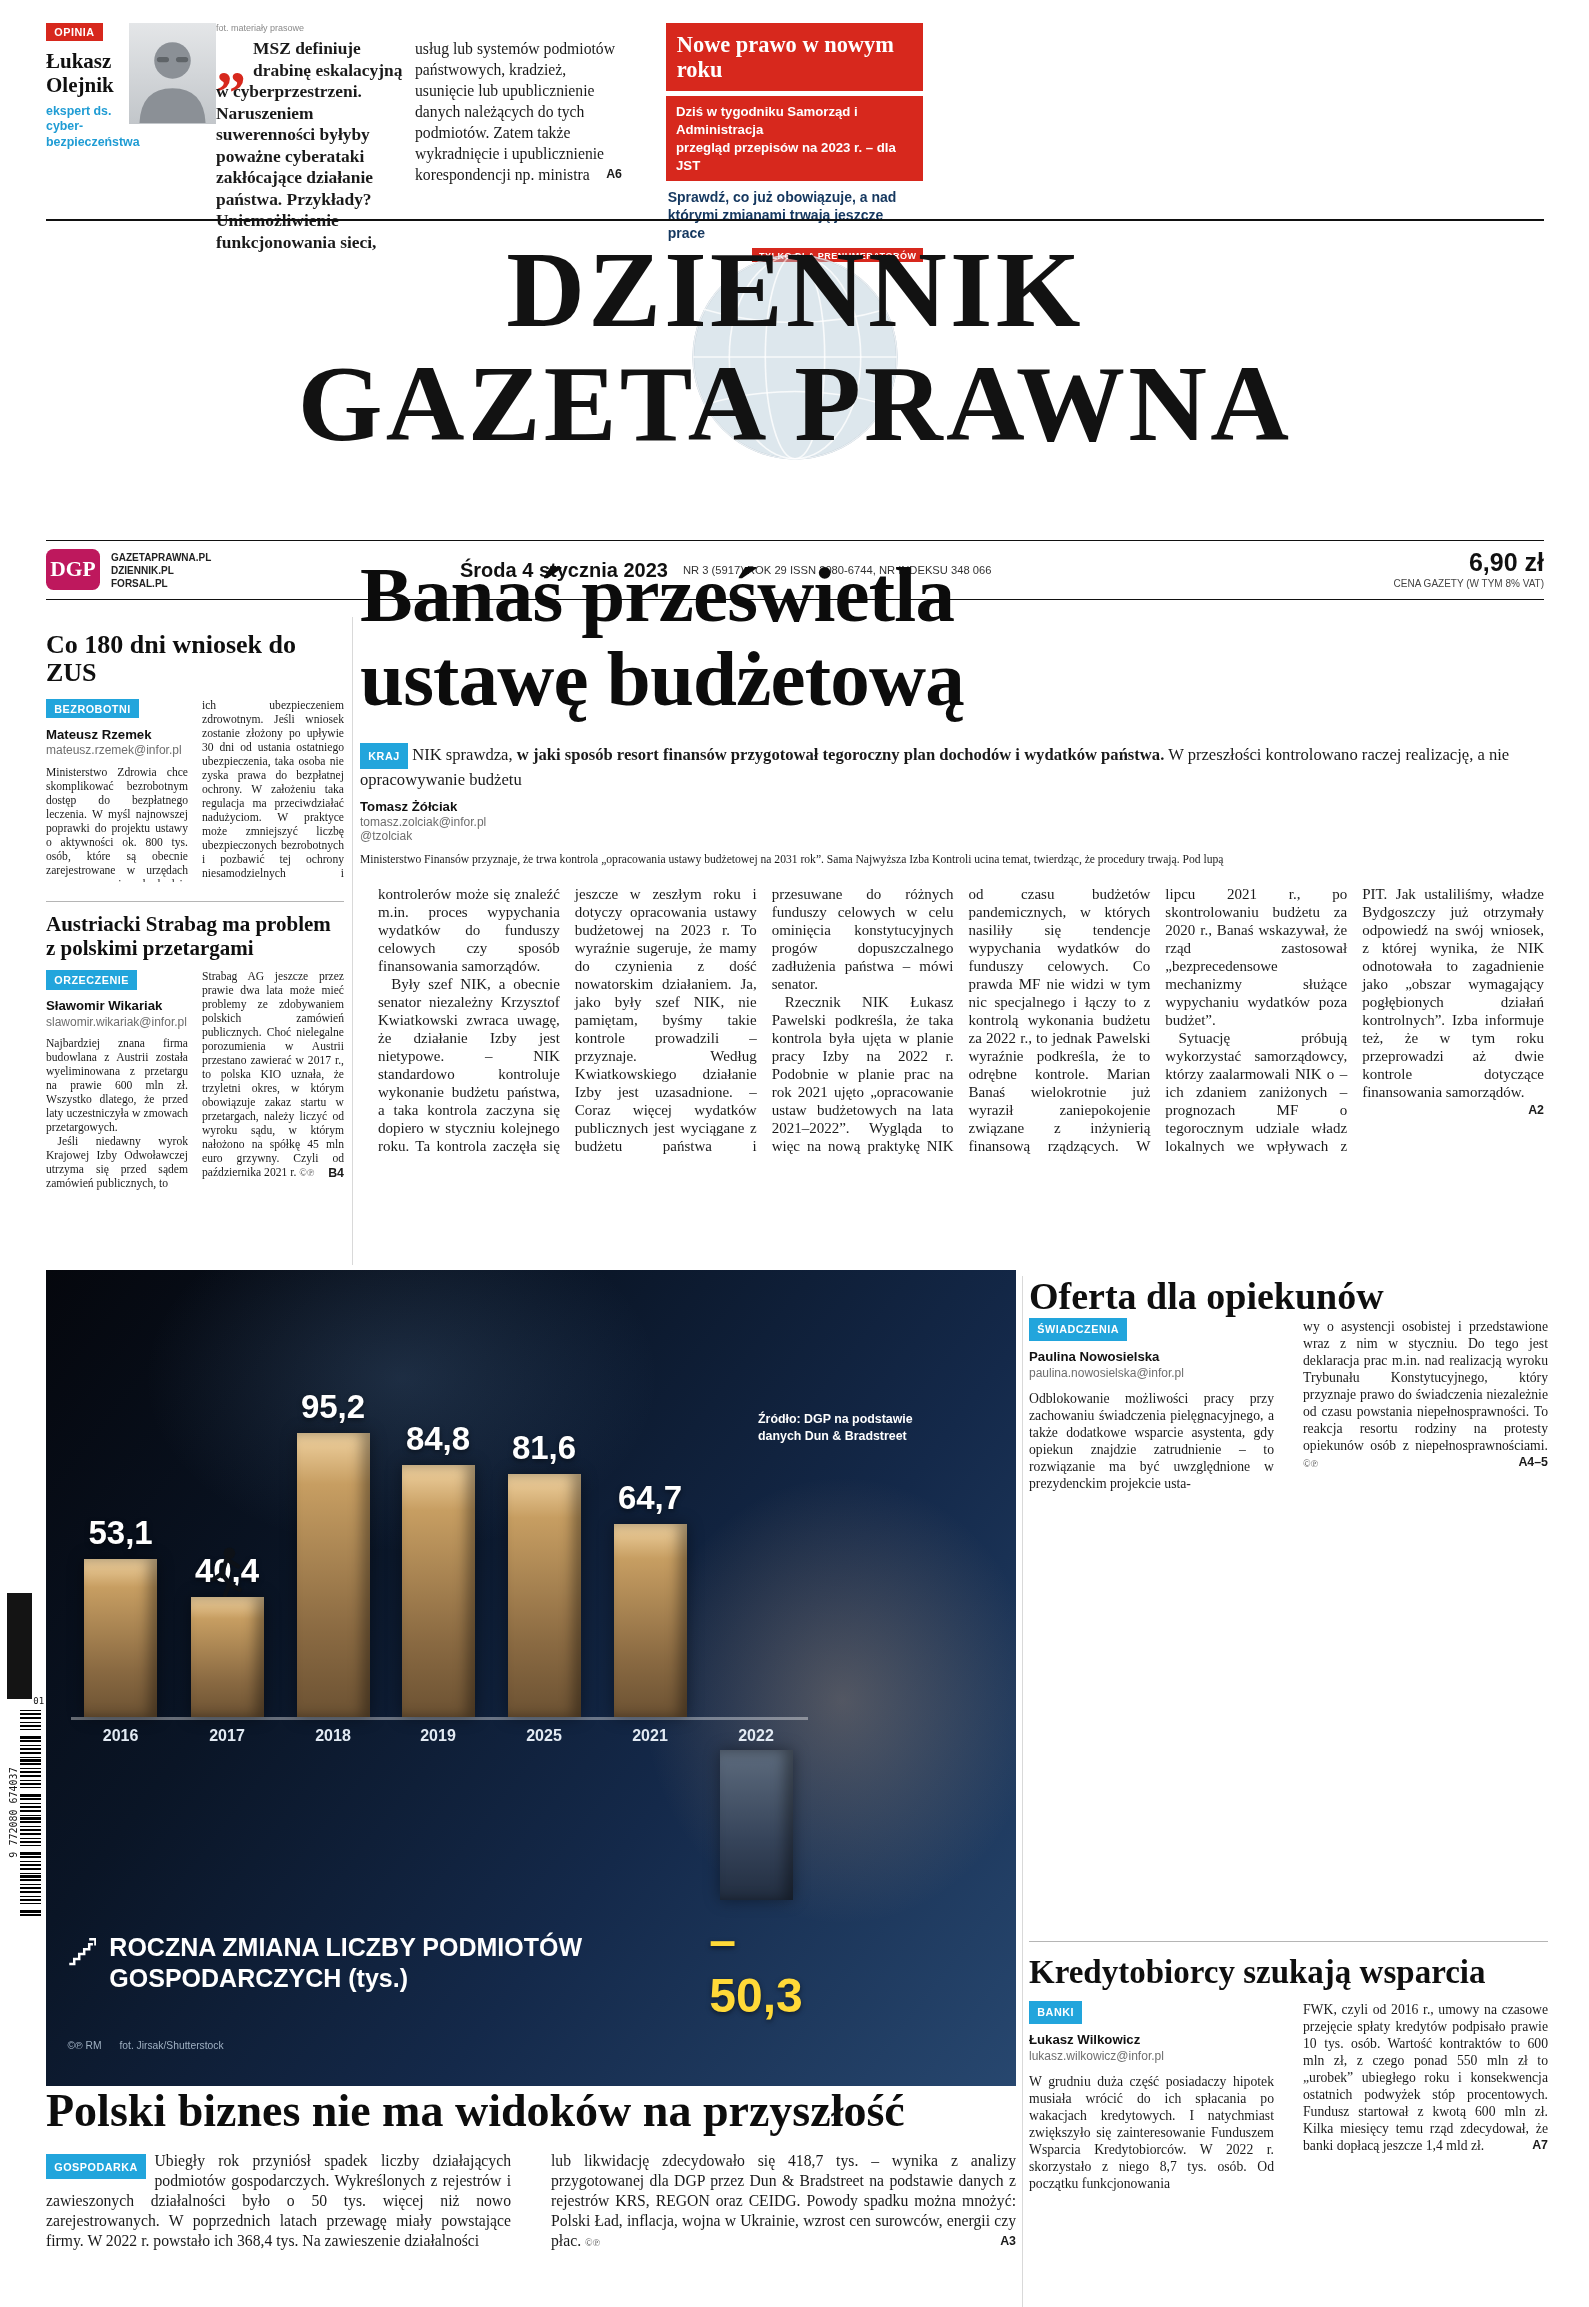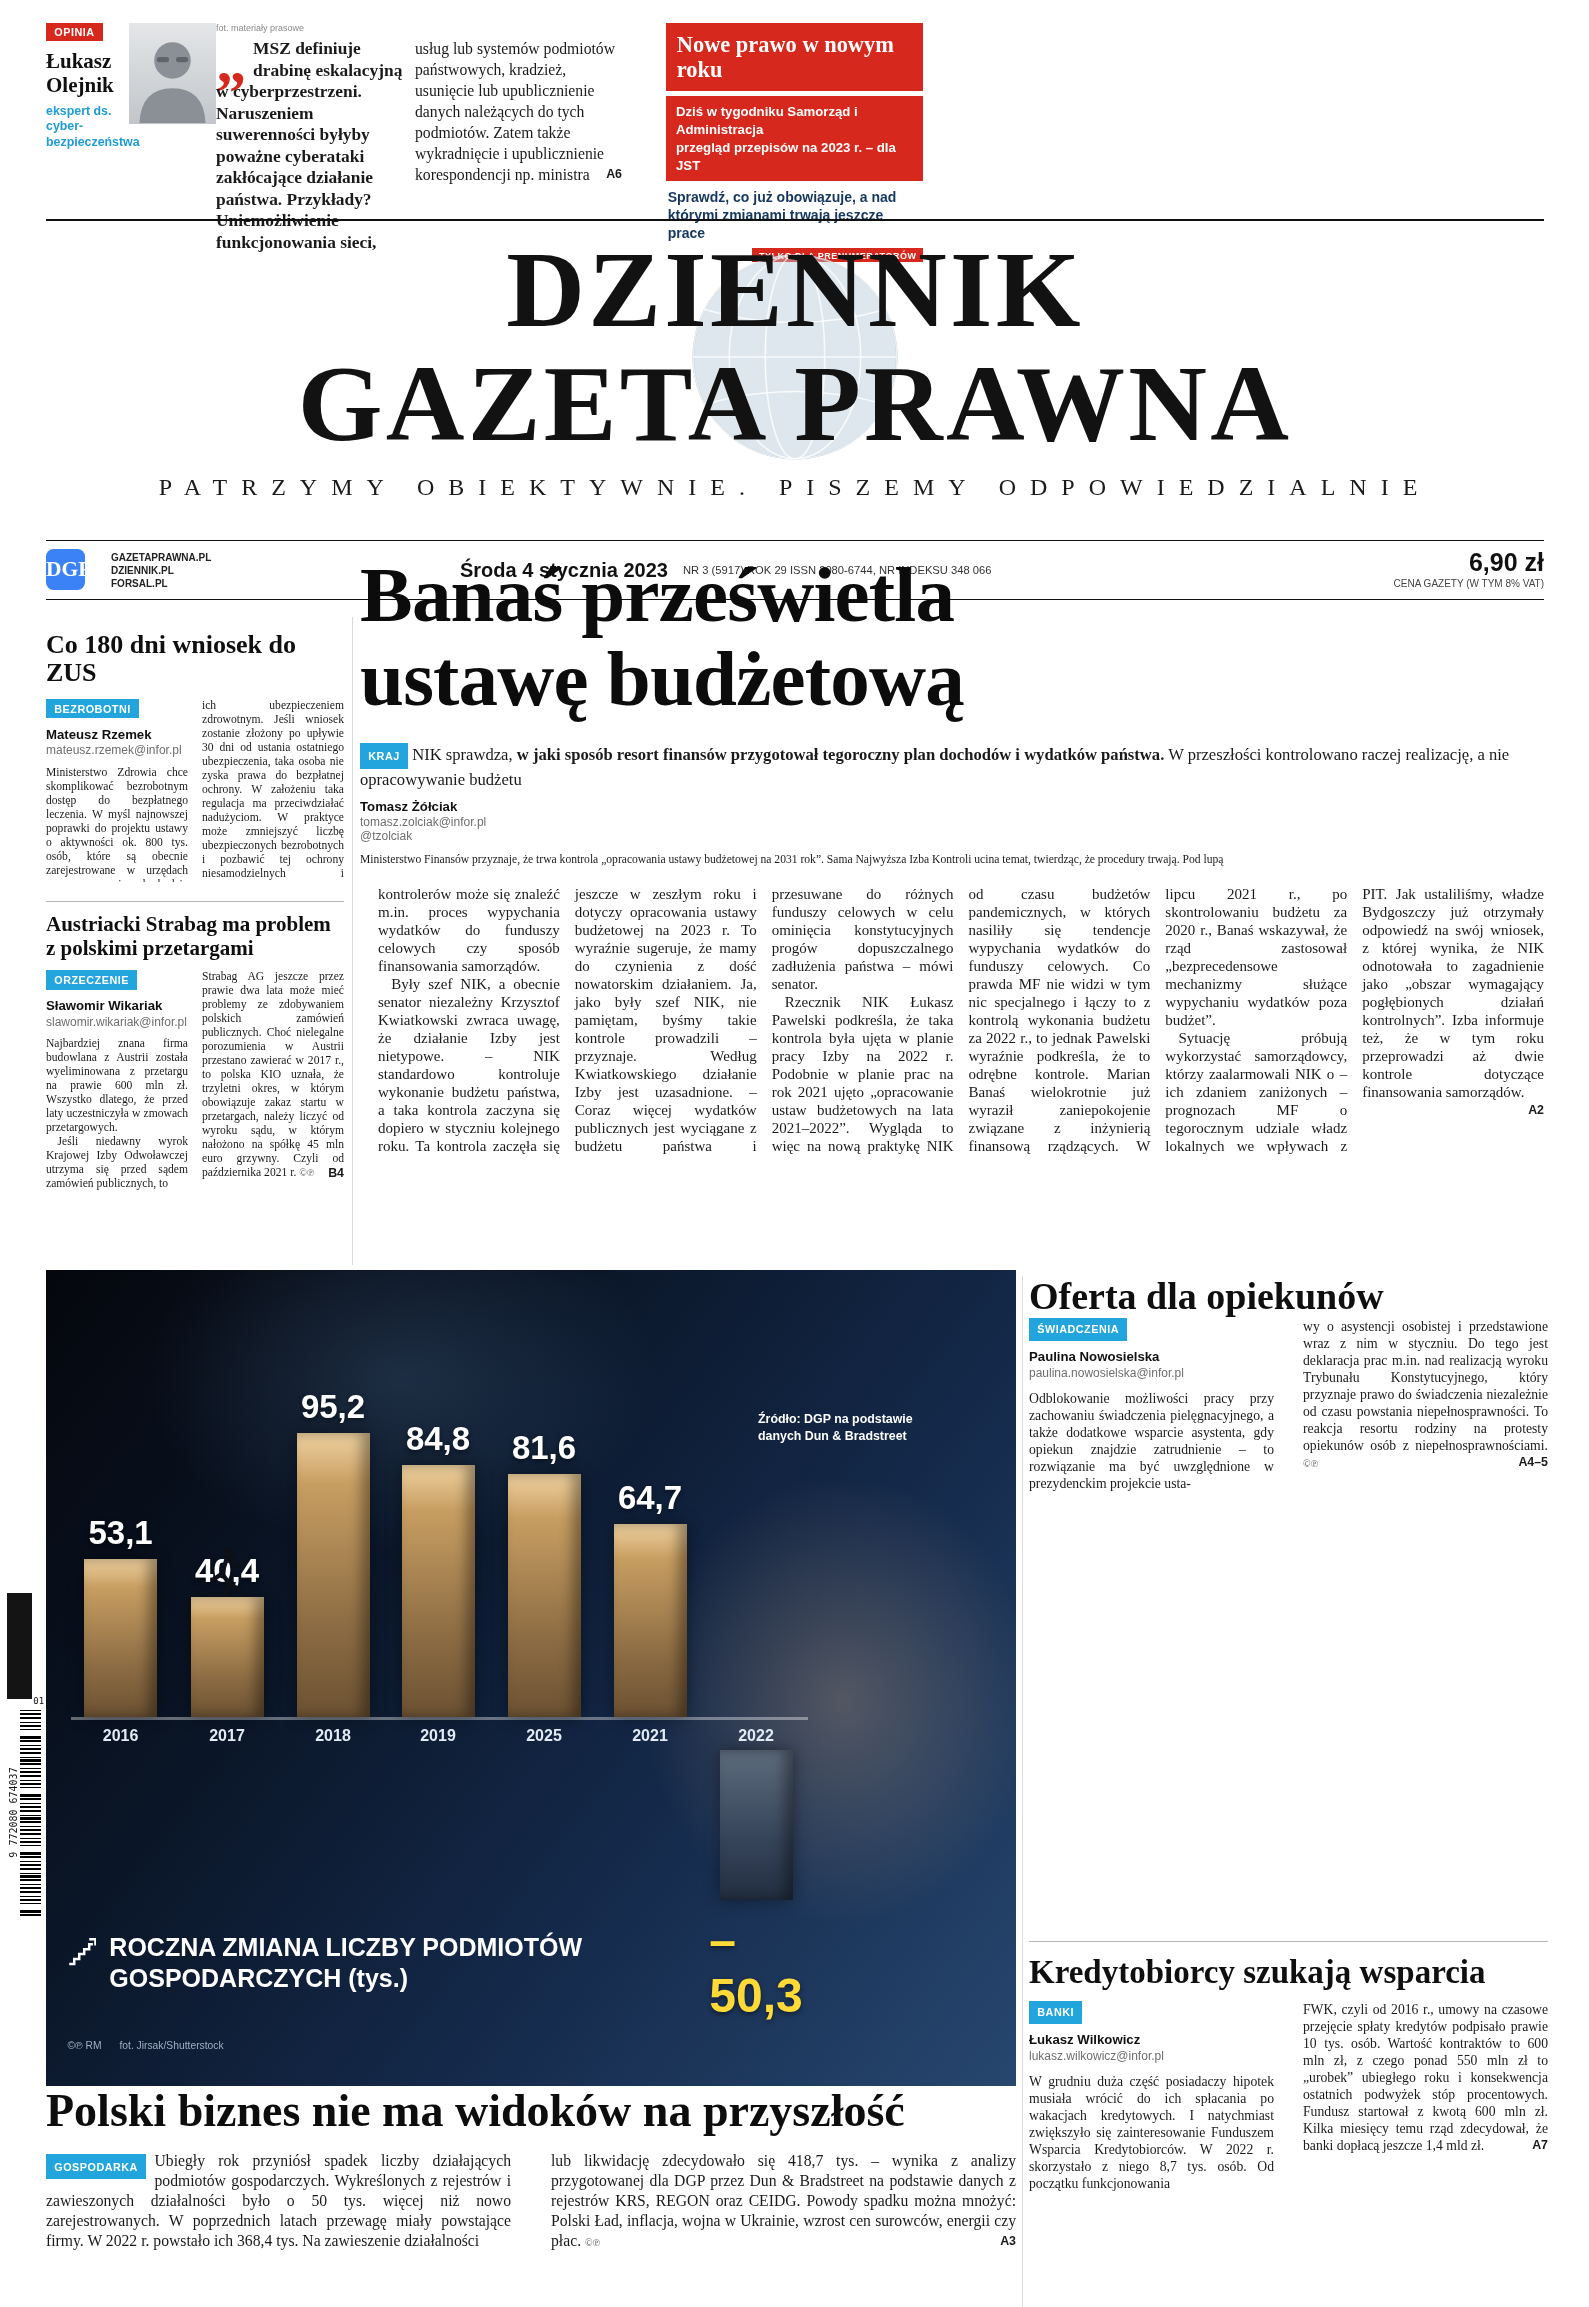--- a/index.html
+++ b/index.html
@@ -46,21 +46,21 @@
   
   .masthead { position:absolute; left:46px; top:219px; width:1498px; height:315px; border-top:2.5px solid #111; text-align:center; }
   .masthead-globe { position:absolute; left:50%; top:30px; margin-left:-106px; width:212px; height:212px; opacity:.8; }
   .mast-line { position:relative; z-index:2; font-weight:bold; font-size:109px; line-height:114px; letter-spacing:3.3px; color:#121212; }
   .mast-line.first { margin-top:11.6px; }
   .tagline { position:relative; z-index:2; font-size:24px; letter-spacing:14px; color:#1b1b1b; margin-top:13.2px; white-space:nowrap; }
 
   
   .info-bar { position:absolute; left:46px; top:540px; width:1498px; height:60px;
               border-top:1.7px solid #111; border-bottom:1.7px solid #111; }
-  .dgp-logo { position:absolute; left:0; top:8.3px; width:39px; height:41px; background:#3b82f6; border-radius:7.5px;
+  .dgp-logo { position:absolute; left:0; top:8.3px; width:54px; height:41px; background:#be185d; border-radius:7.5px;
               color:#fff; font-weight:bold; font-size:21.5px; line-height:41px; text-align:center; }
   .sites { position:absolute; left:65px; top:10px; font-family:"Liberation Sans",sans-serif; font-weight:bold; font-size:10px; line-height:13.2px; color:#222; }
   .ib-date { position:absolute; left:414px; top:18px; font-family:"Liberation Sans",sans-serif; font-weight:bold; font-size:20px; color:#111; }
   .ib-issue { position:absolute; left:637px; top:23px; font-family:"Liberation Sans",sans-serif; font-size:11.2px; color:#333; }
   .ib-price { position:absolute; right:0; top:6.6px; text-align:right; font-family:"Liberation Sans",sans-serif; }
   .ib-price .amount { font-weight:bold; font-size:25px; color:#111; }
   .ib-price .note { font-size:10px; color:#444; margin-top:1.7px; }
 
   
   .two-col { display:flex; justify-content:space-between; }
@@ -191,21 +191,20 @@
       <circle cx="100" cy="100" r="96" fill="#b3c8d6" fill-opacity="0.55" stroke="#7d99ad" stroke-width="1.5"></circle>
       <ellipse cx="100" cy="100" rx="96" ry="96" fill="none" stroke="#ffffff" stroke-width="1.5" opacity="0.8"></ellipse>
       <ellipse cx="100" cy="100" rx="62" ry="96" fill="none" stroke="#ffffff" stroke-width="1.5" opacity="0.8"></ellipse>
       <ellipse cx="100" cy="100" rx="28" ry="96" fill="none" stroke="#ffffff" stroke-width="1.5" opacity="0.8"></ellipse>
       <line x1="4" y1="100" x2="196" y2="100" stroke="#ffffff" stroke-width="1.5" opacity="0.8"></line>
       <path d="M14 55 Q100 80 186 55" fill="none" stroke="#ffffff" stroke-width="1.5" opacity="0.8"></path>
       <path d="M14 145 Q100 120 186 145" fill="none" stroke="#ffffff" stroke-width="1.5" opacity="0.8"></path>
     </svg>
     <div class="mast-line first">DZIENNIK</div>
     <div class="mast-line">GAZETA PRAWNA</div>
-    <div class="tagline">PATRZYMY OBIEKTYWNIE. PISZEMY ODPOWIEDZIALNIE</div>
   </section>
 
   <section class="info-bar">
     <div class="dgp-logo">DGP</div>
     <div class="sites">
       <div>GAZETAPRAWNA.PL</div>
       <div>DZIENNIK.PL</div>
       <div>FORSAL.PL</div>
     </div>
     <div class="ib-date">Środa 4 stycznia 2023</div>

